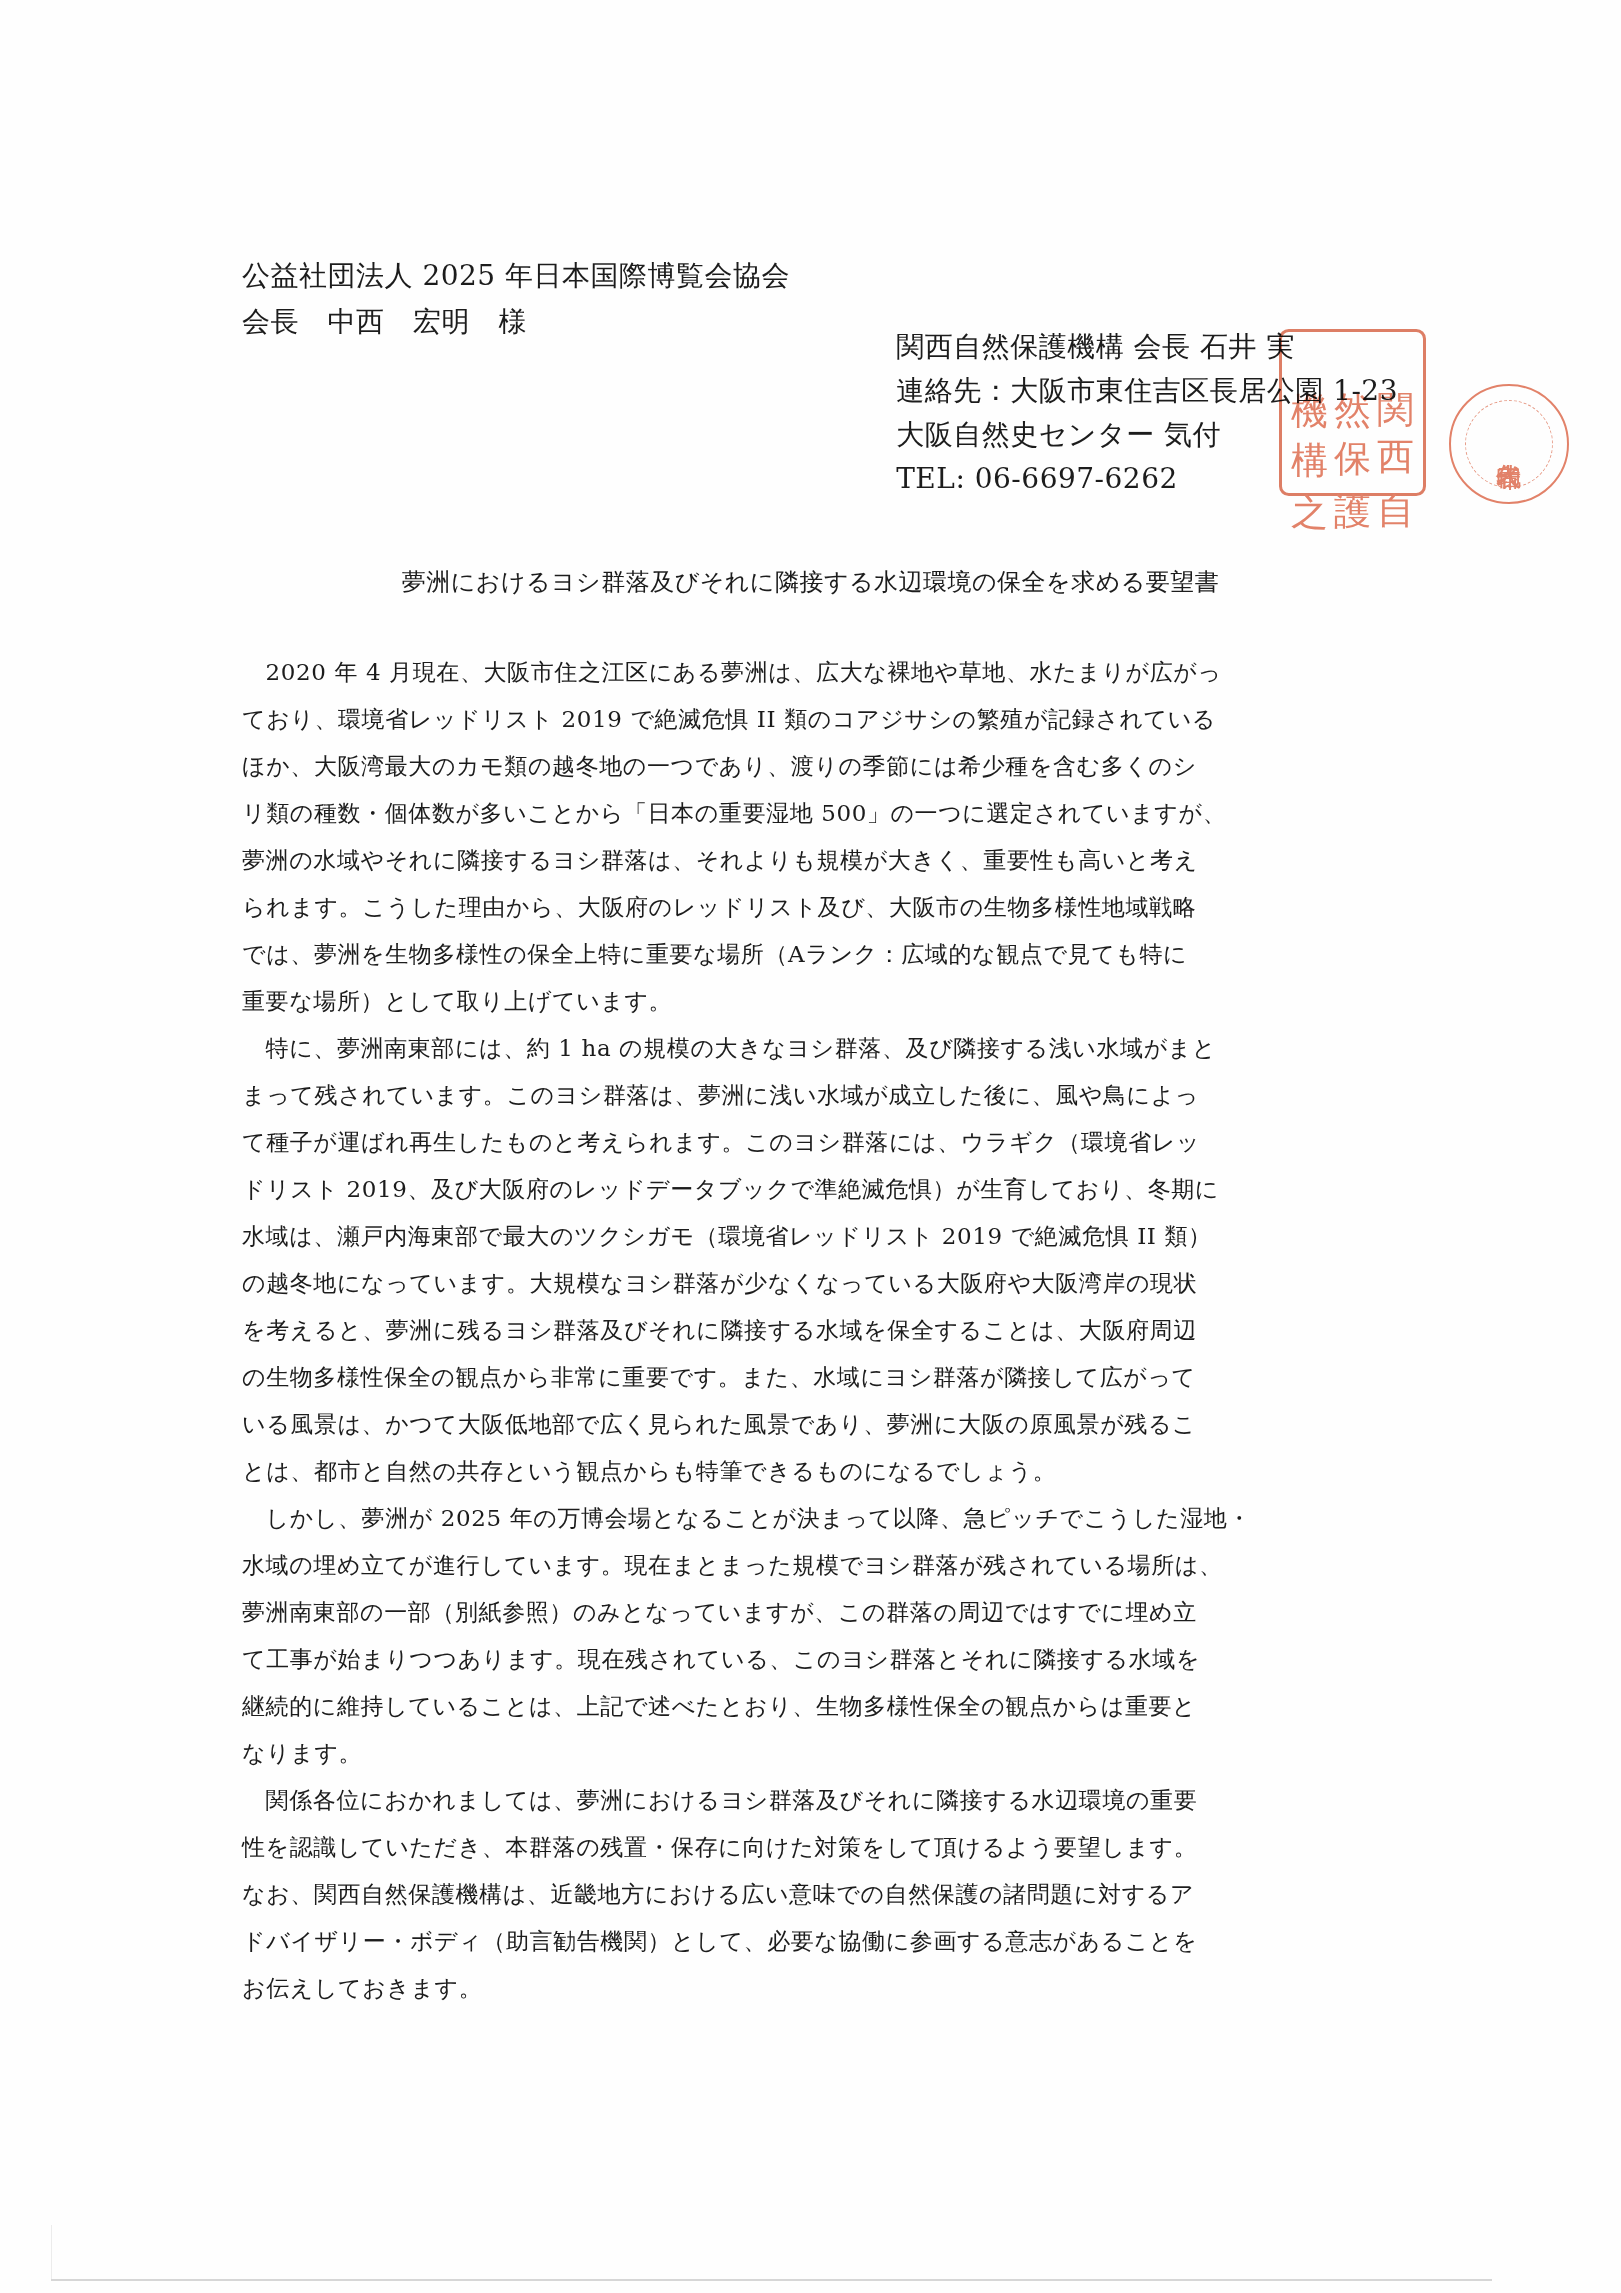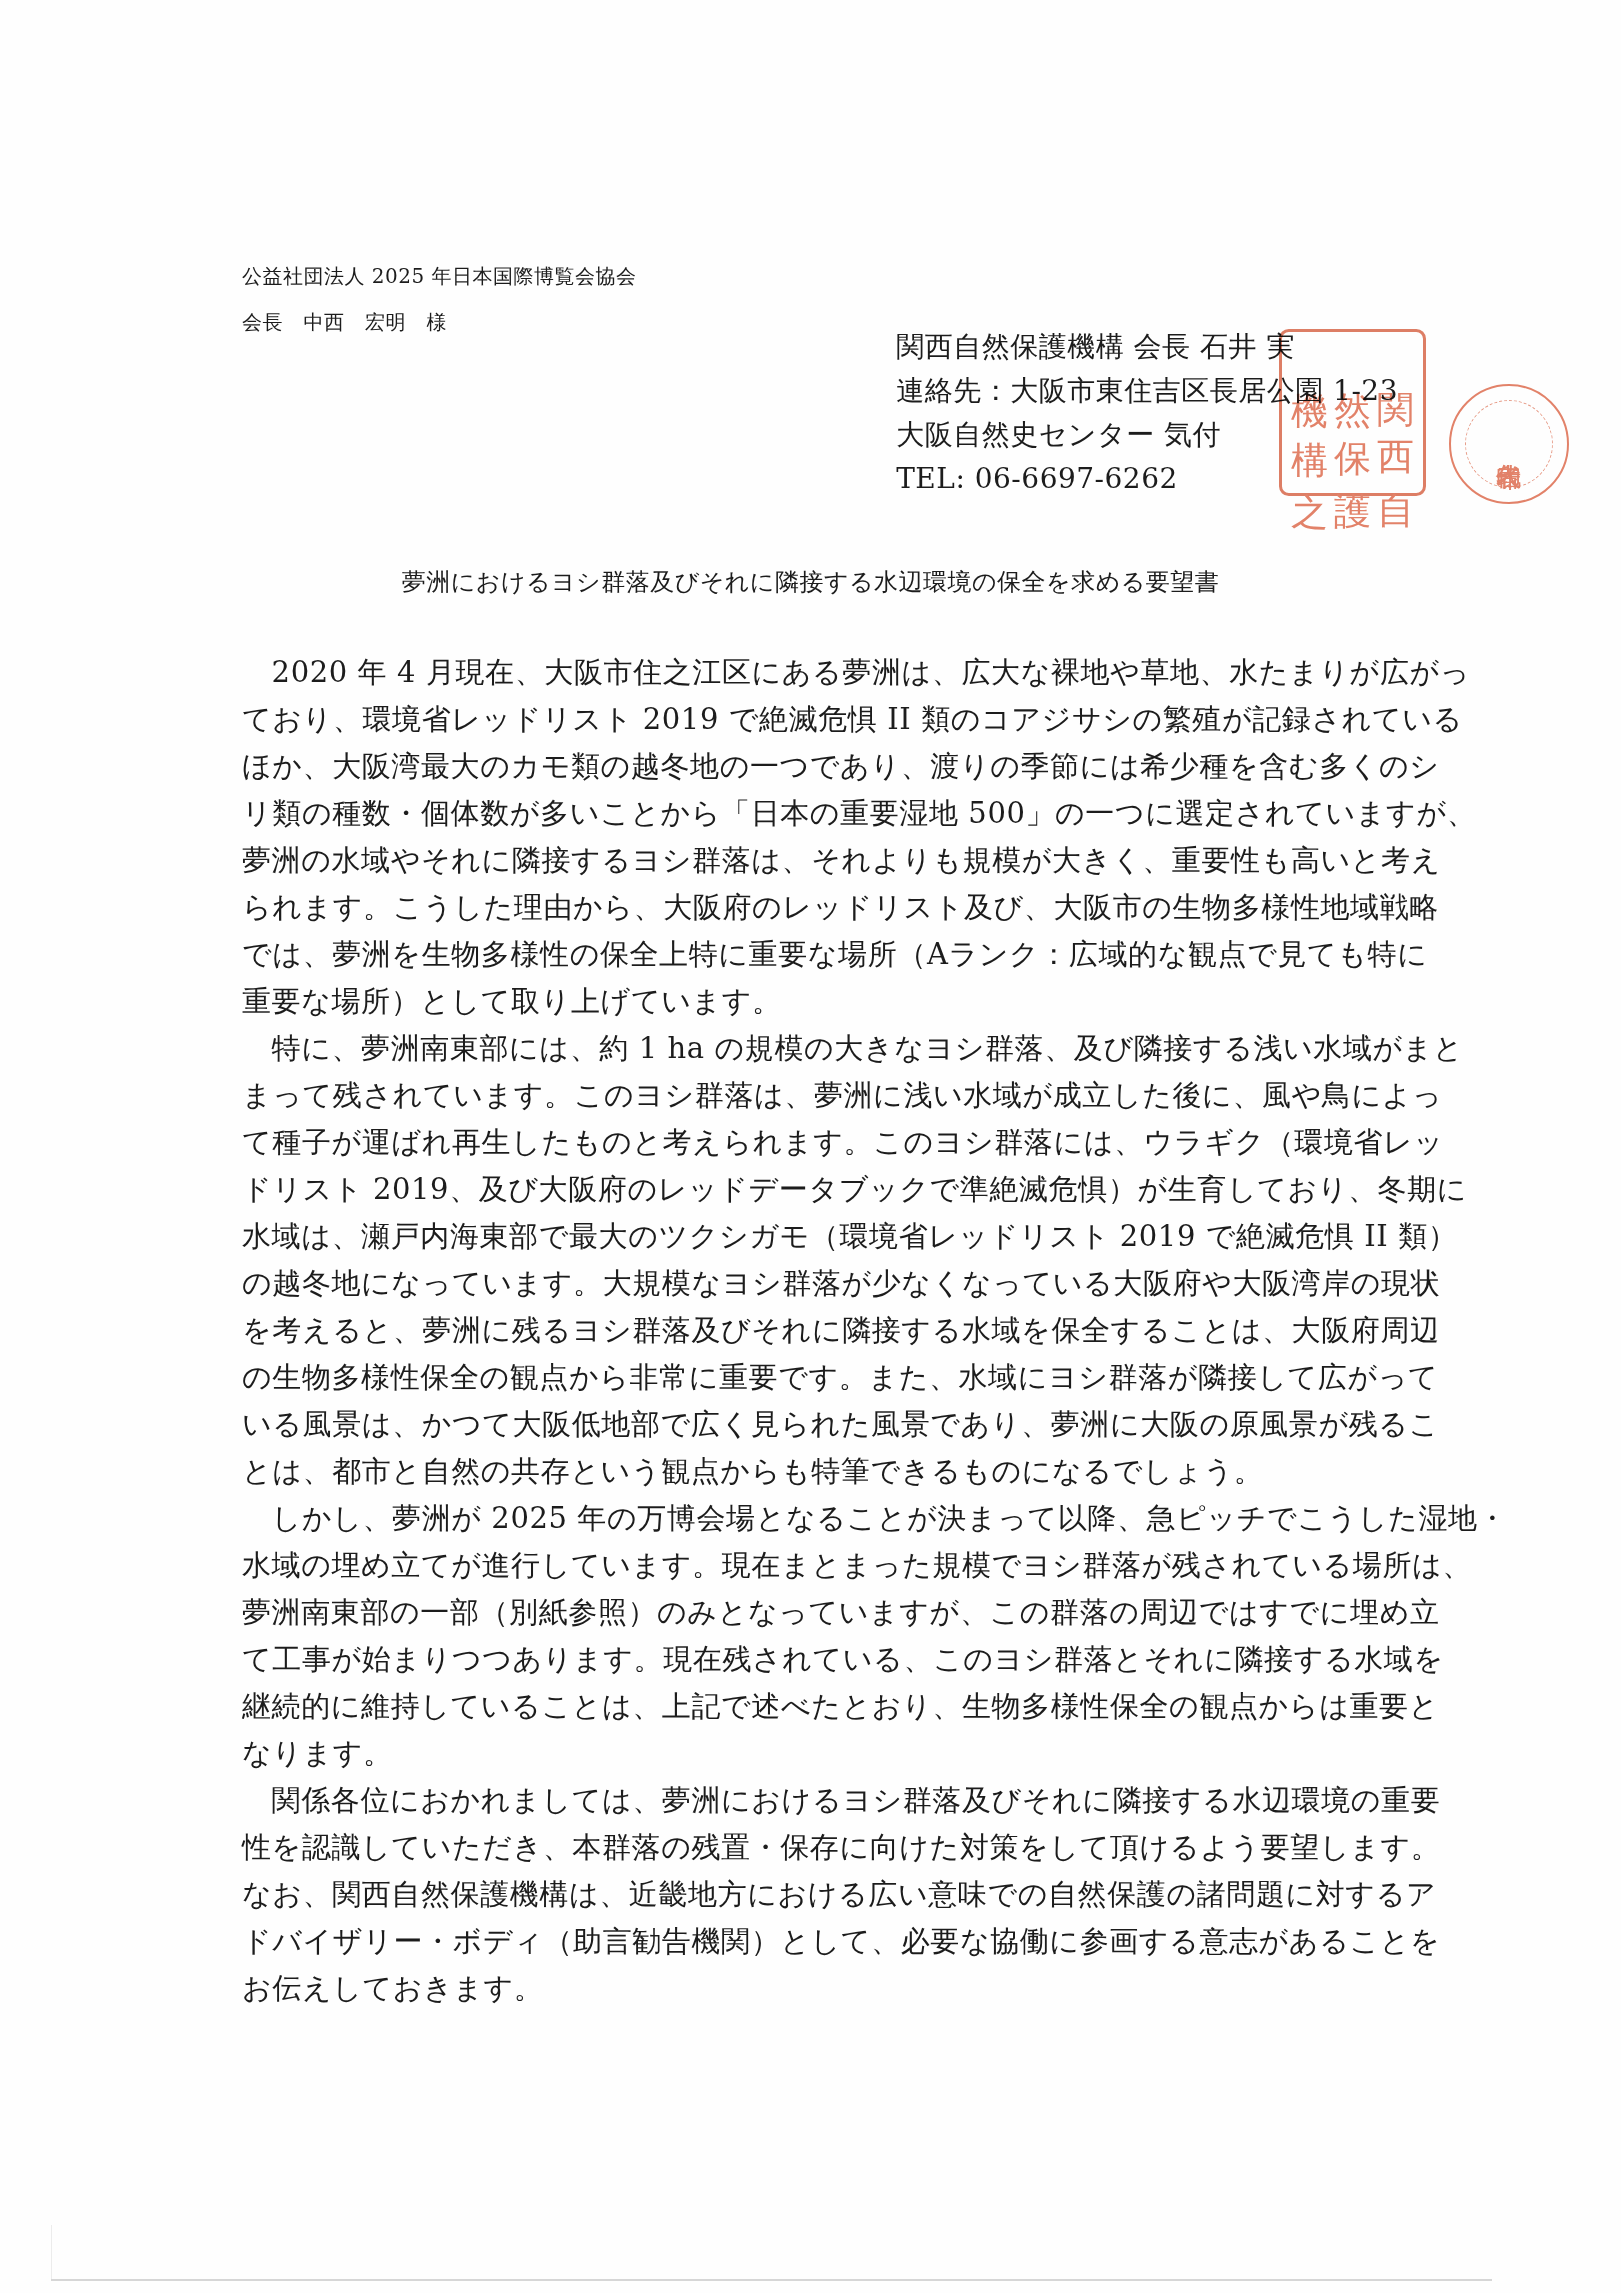--- a/index.html
+++ b/index.html
@@ -18,21 +18,21 @@
     .page {
       position: absolute;
       left: 0; top: 0;
       width: 1621px; height: 2294px;
       background: #fefefe;
     }
     .addressee {
       position: absolute;
       left: 242px;
       top: 253px;
-      font-size: 20px;
+      font-size: 28px;
       line-height: 46px;
       letter-spacing: 0.5px;
     }
     .addressee .line { white-space: pre; }
     .sender {
       position: absolute;
       right: 223px;
       top: 325px;
       font-size: 28px;
       line-height: 44px;
@@ -47,21 +47,21 @@
       text-align: center;
       font-size: 24px;
       line-height: 39px;
       letter-spacing: 0.5px;
     }
     .body-text {
       position: absolute;
       left: 242px;
       top: 649px;
       width: 1159px;
-      font-size: 29px;
+      font-size: 23px;
       line-height: 47px;
       text-align: justify;
       letter-spacing: 0.6px;
     }
     .body-text p {
       margin: 0;
     }
     .body-text .line {
       display: block;
       white-space: nowrap;

